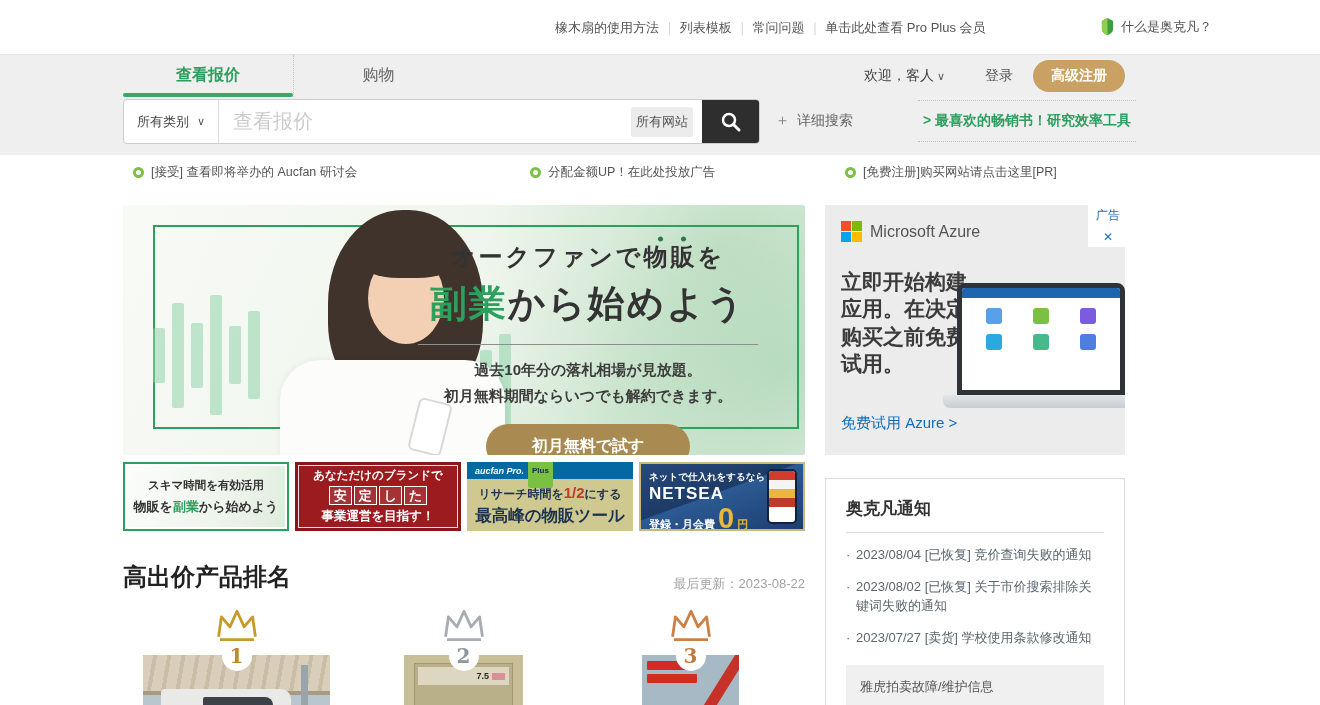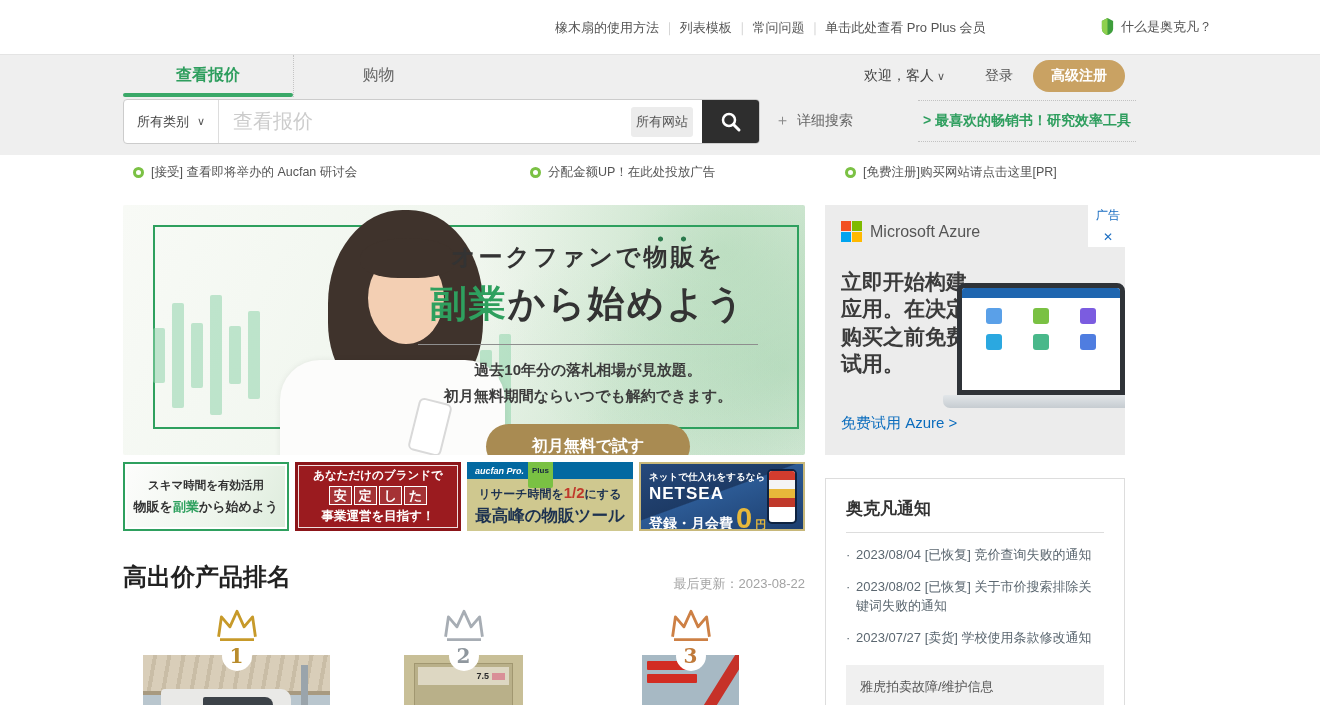--- a/index.html
+++ b/index.html
@@ -110,21 +110,21 @@
   .th-3 .badge { background:#7ac143; color:#16283f; font-size:8px; font-weight:bold; border-radius:2px; padding:12px 4px; line-height:11px; }
   .th-3 .body { text-align:center; padding-top:5px; }
   .th-3 .l1 { font-size:12px; font-weight:bold; color:#1d3250; }
   .th-3 .frac { color:#c0392b; font-size:15px; }
   .th-3 .l2 { font-size:16.5px; font-weight:bold; color:#1d3250; margin-top:2px; }
   .th-4 { background:linear-gradient(160deg,#26497c 0%,#1d3b66 45%,#2c5a94 46%,#1d3e6e 100%);
     border:2px solid #c8b87a; padding:7px 12px 0 8px; }
   .th-4 .l1 { font-size:9.5px; font-weight:bold; color:#fff; }
   .th-4 .l2 { font-size:17px; font-weight:800; color:#fff; letter-spacing:1px; }
   .th-4 .row { display:flex; align-items:baseline; gap:3px; margin-top:1px; }
-  .th-4 .l3 { font-size:14px; font-weight:bold; color:#fff; }
+  .th-4 .l3 { font-size:11px; font-weight:bold; color:#fff; }
   .th-4 .price { font-size:29px; font-weight:800; color:#e8b83a; line-height:.9; }
   .th-4 .unit { font-size:11px; font-weight:bold; color:#e8b83a; }
   .th-4 .phone2 { position:absolute; right:6px; top:5px; width:30px; height:55px; background:#fff; border:2px solid #0e2240; border-radius:5px; overflow:hidden; }
   .th-4 .phone2 i { display:block; height:9px; }
   .th-4 .phone2 i:nth-child(1){background:#d23c2e;} .th-4 .phone2 i:nth-child(2){background:#f4f4f4;}
   .th-4 .phone2 i:nth-child(3){background:#e8b83a;} .th-4 .phone2 i:nth-child(4){background:#c0392b;}
   .th-4 .phone2 i:nth-child(5){background:#fff;}
 
   
   .rank-head { display:flex; justify-content:space-between; align-items:flex-end; margin-top:30px; }

